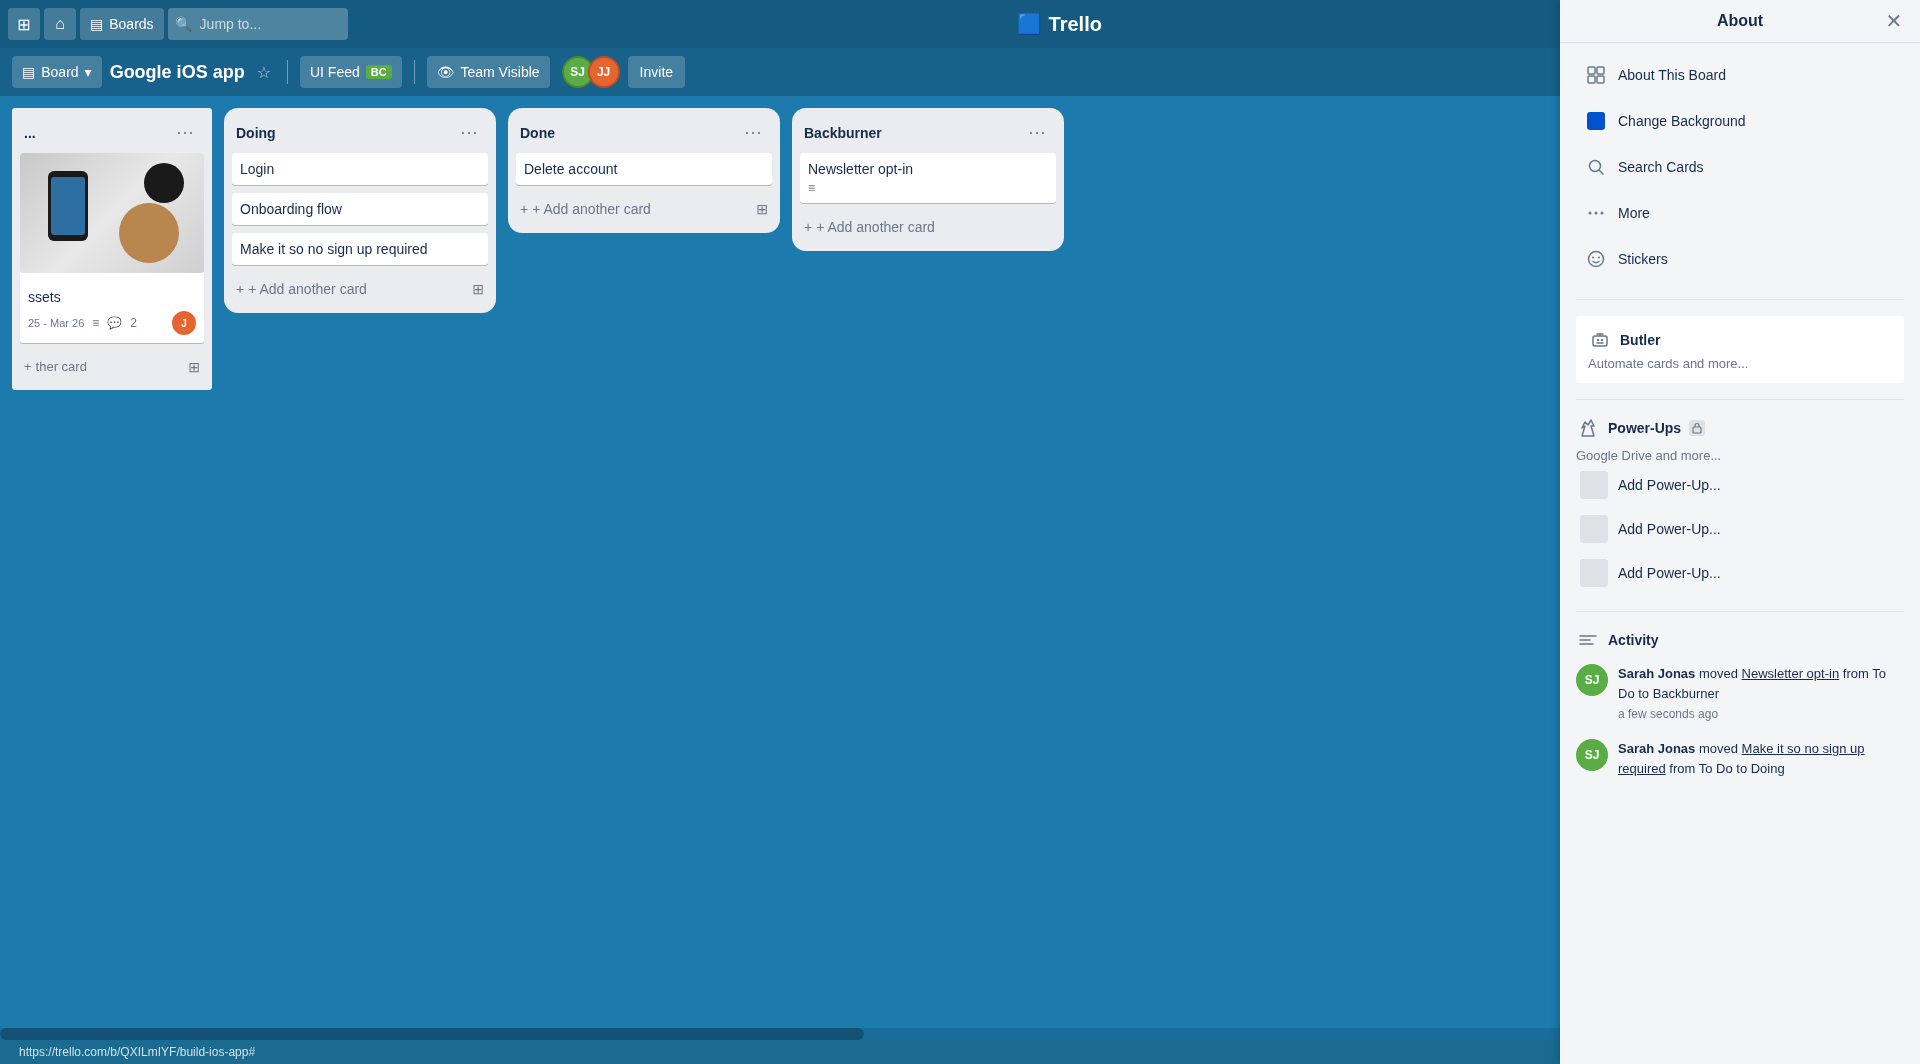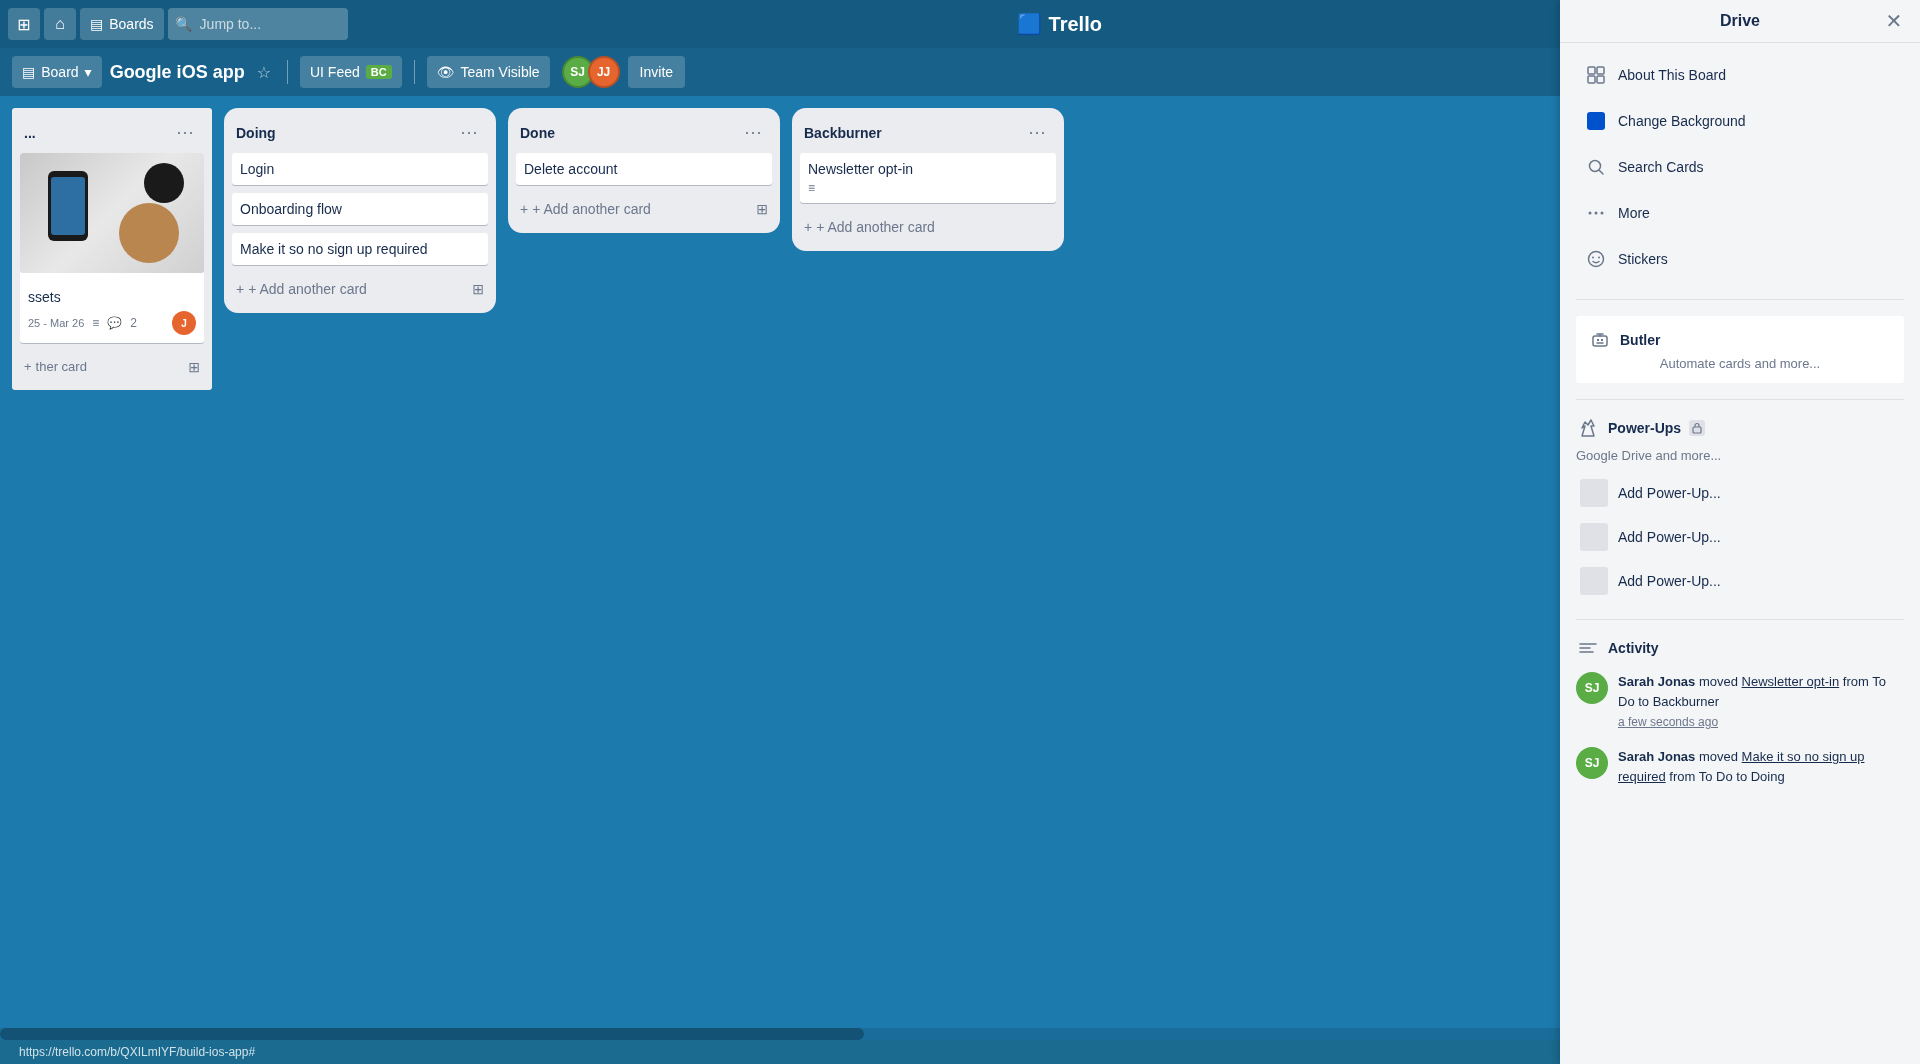--- a/index.html
+++ b/index.html
@@ -452,21 +452,20 @@
       margin-bottom: 4px;
     }
     .butler-title {
       font-size: 14px;
       font-weight: 600;
       color: #172b4d;
     }
     .butler-desc {
       font-size: 13px;
       color: #6b778c;
-      text-align: center;
     }
     .powerups-section {
       margin: 8px 16px;
     }
     .powerups-header {
       display: flex;
       align-items: center;
       gap: 8px;
       margin-bottom: 8px;
     }
@@ -479,21 +478,20 @@
       width: 16px; height: 16px;
       background: #dfe1e6;
       border-radius: 3px;
       display: flex; align-items: center; justify-content: center;
       font-size: 10px;
       color: #6b778c;
     }
     .powerups-desc {
       font-size: 13px;
       color: #6b778c;
-      margin-bottom: 8px;
     }
     .add-powerup-item {
       display: flex;
       align-items: center;
       gap: 10px;
       padding: 8px 4px;
       cursor: pointer;
       font-size: 14px;
       color: #172b4d;
       border-radius: 3px;
@@ -541,21 +539,20 @@
     .activity-link {
       color: #172b4d;
       text-decoration: underline;
       cursor: pointer;
     }
     .activity-time {
       font-size: 12px;
       color: #6b778c;
       display: block;
       margin-top: 2px;
-      text-decoration: underline;
     }
 
     
     .list-partial {
       width: 200px;
       min-width: 200px;
       background: #ebecf0;
       border-radius: 3px;
       padding: 8px;
       max-height: 100%;
@@ -767,21 +764,21 @@
         <span>+</span>
         <span>+ Add another card</span>
       </button>
     </div>
   </div>
 
 </div>
 
 <div class="menu-panel">
   <div class="menu-header">
-    <span class="menu-title">Drive</span>
+    <span class="menu-title">About</span>
     <button class="menu-close">
       <span>✕</span>
     </button>
   </div>
 
   <div class="menu-section">
 
     <div class="menu-item">
       <div class="menu-icon">
         <svg width="18" height="18" viewBox="0 0 18 18" fill="none">

